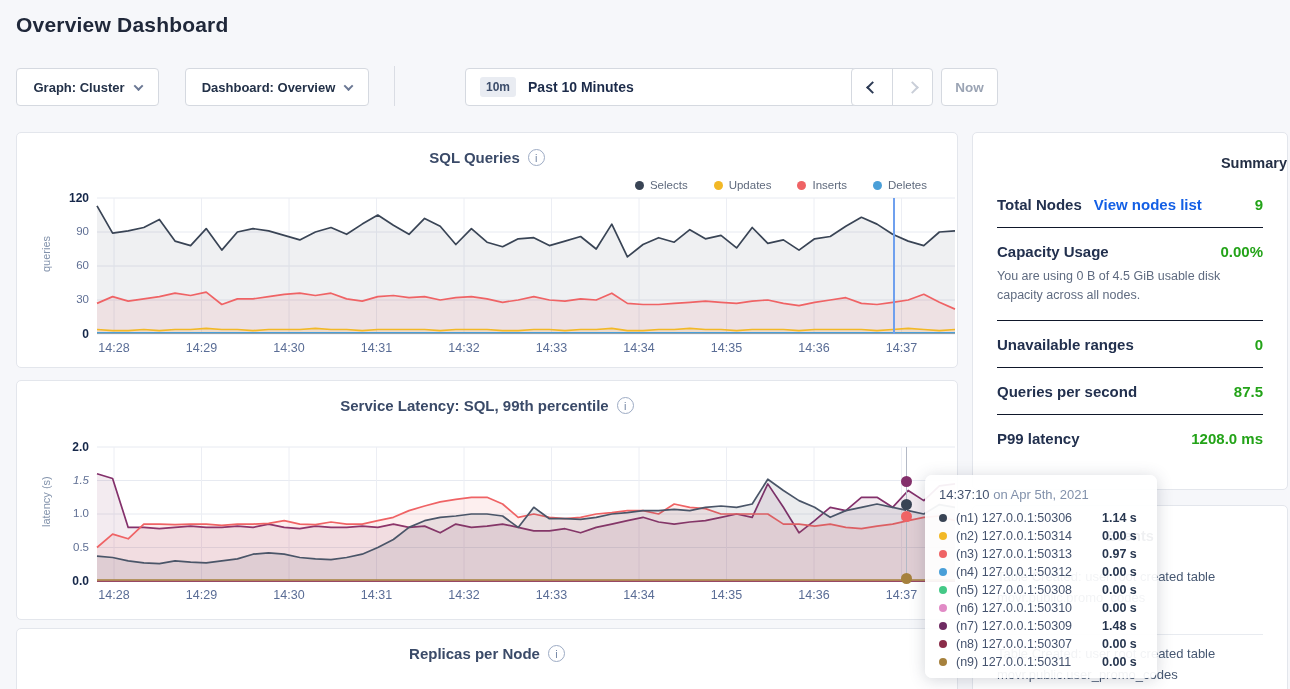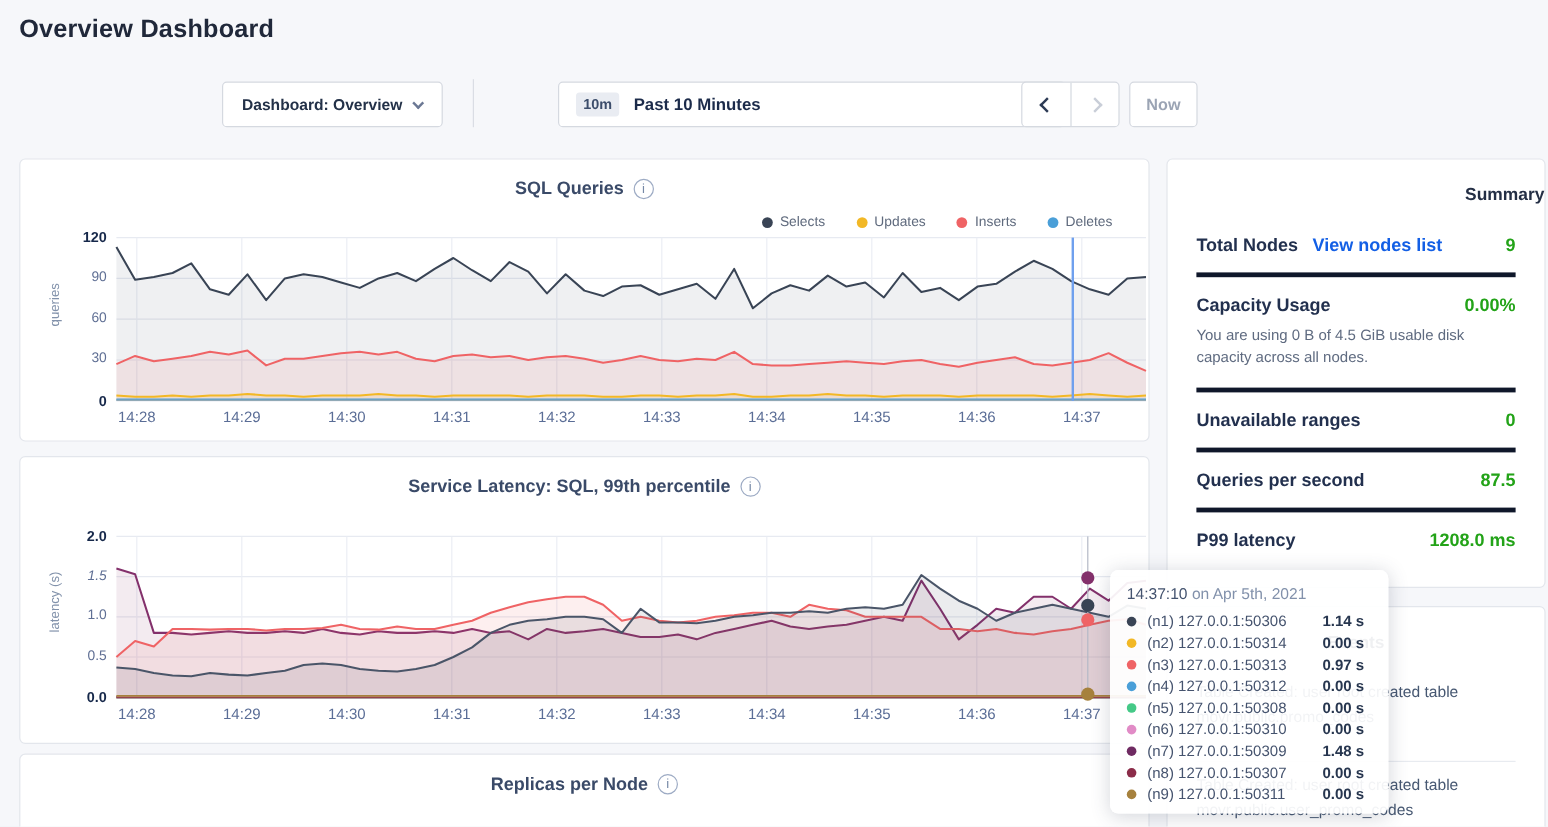--- a/index.html
+++ b/index.html
@@ -39,21 +39,21 @@
   .ylabel { position:absolute; left:-58px; top:0; bottom:24px; width:14px; display:flex; align-items:center; justify-content:center; writing-mode:vertical-rl; transform:rotate(180deg); color:#8292ab; font-size:11px; }
   .ytick { position:absolute; left:-48px; width:40px; text-align:right; font-size:11.5px; color:#5f6f94; }
   .ytick.bold { font-weight:700; color:#16284a; font-size:12px; }
   .xtick { position:absolute; width:56px; text-align:center; font-size:12.5px; color:#5a6d96; }
   .hline { position:absolute; top:0; }
   .hdot { position:absolute; width:11px; height:11px; border-radius:50%; }
 
   
   .summary-title { text-align:right; font-size:14.5px; font-weight:700; color:#242f45; margin:22px 0 10px; }
   .srows { padding:0 24px; }
-  .srow { padding:15px 0 14px; border-bottom:4px solid #0f172a; }
+  .srow { padding:15px 0 14px; border-bottom:1px solid #0f172a; }
   .srow:last-child { border-bottom:none; }
   .srow-line { display:flex; align-items:baseline; }
   .slabel { font-size:15px; font-weight:700; color:#22304e; }
   .slink { font-size:15px; font-weight:700; color:#135fe5; margin-left:12px; cursor:pointer; }
   .sval { margin-left:auto; font-size:15px; font-weight:700; color:#23a318; }
   .sdesc { font-size:12.5px; color:#5f6b80; line-height:1.55; margin-top:7px; }
 
   
   .events-title { text-align:center; font-size:14.5px; font-weight:700; color:#242f45; margin:22px 0 14px; }
   .events-body { padding:0 24px; }
@@ -70,20 +70,24 @@
   .tt-label { color:#45536e; width:146px; flex:none; }
   .tt-value { font-weight:700; color:#27364f; }
 </style>
 </head>
 <body>
 
 <div class="canvas">
 
   <div class="page-title">Overview Dashboard</div>
 
+  <div class="ctl dd" style="left:16px;width:143px;">
+    <span>Graph: Cluster</span>
+    <span class="chev"></span>
+  </div>
   <div class="ctl dd" style="left:185px;width:184px;">
     <span>Dashboard: Overview</span>
     <span class="chev"></span>
   </div>
   <div class="vsep" style="left:394px;"></div>
   <div class="ctl timepicker" style="left:418px;width:423px;margin-left:47px;">
     <span class="badge">10m</span>
     <span class="tlabel">Past 10 Minutes</span>
     <span class="chev"></span>
   </div>

